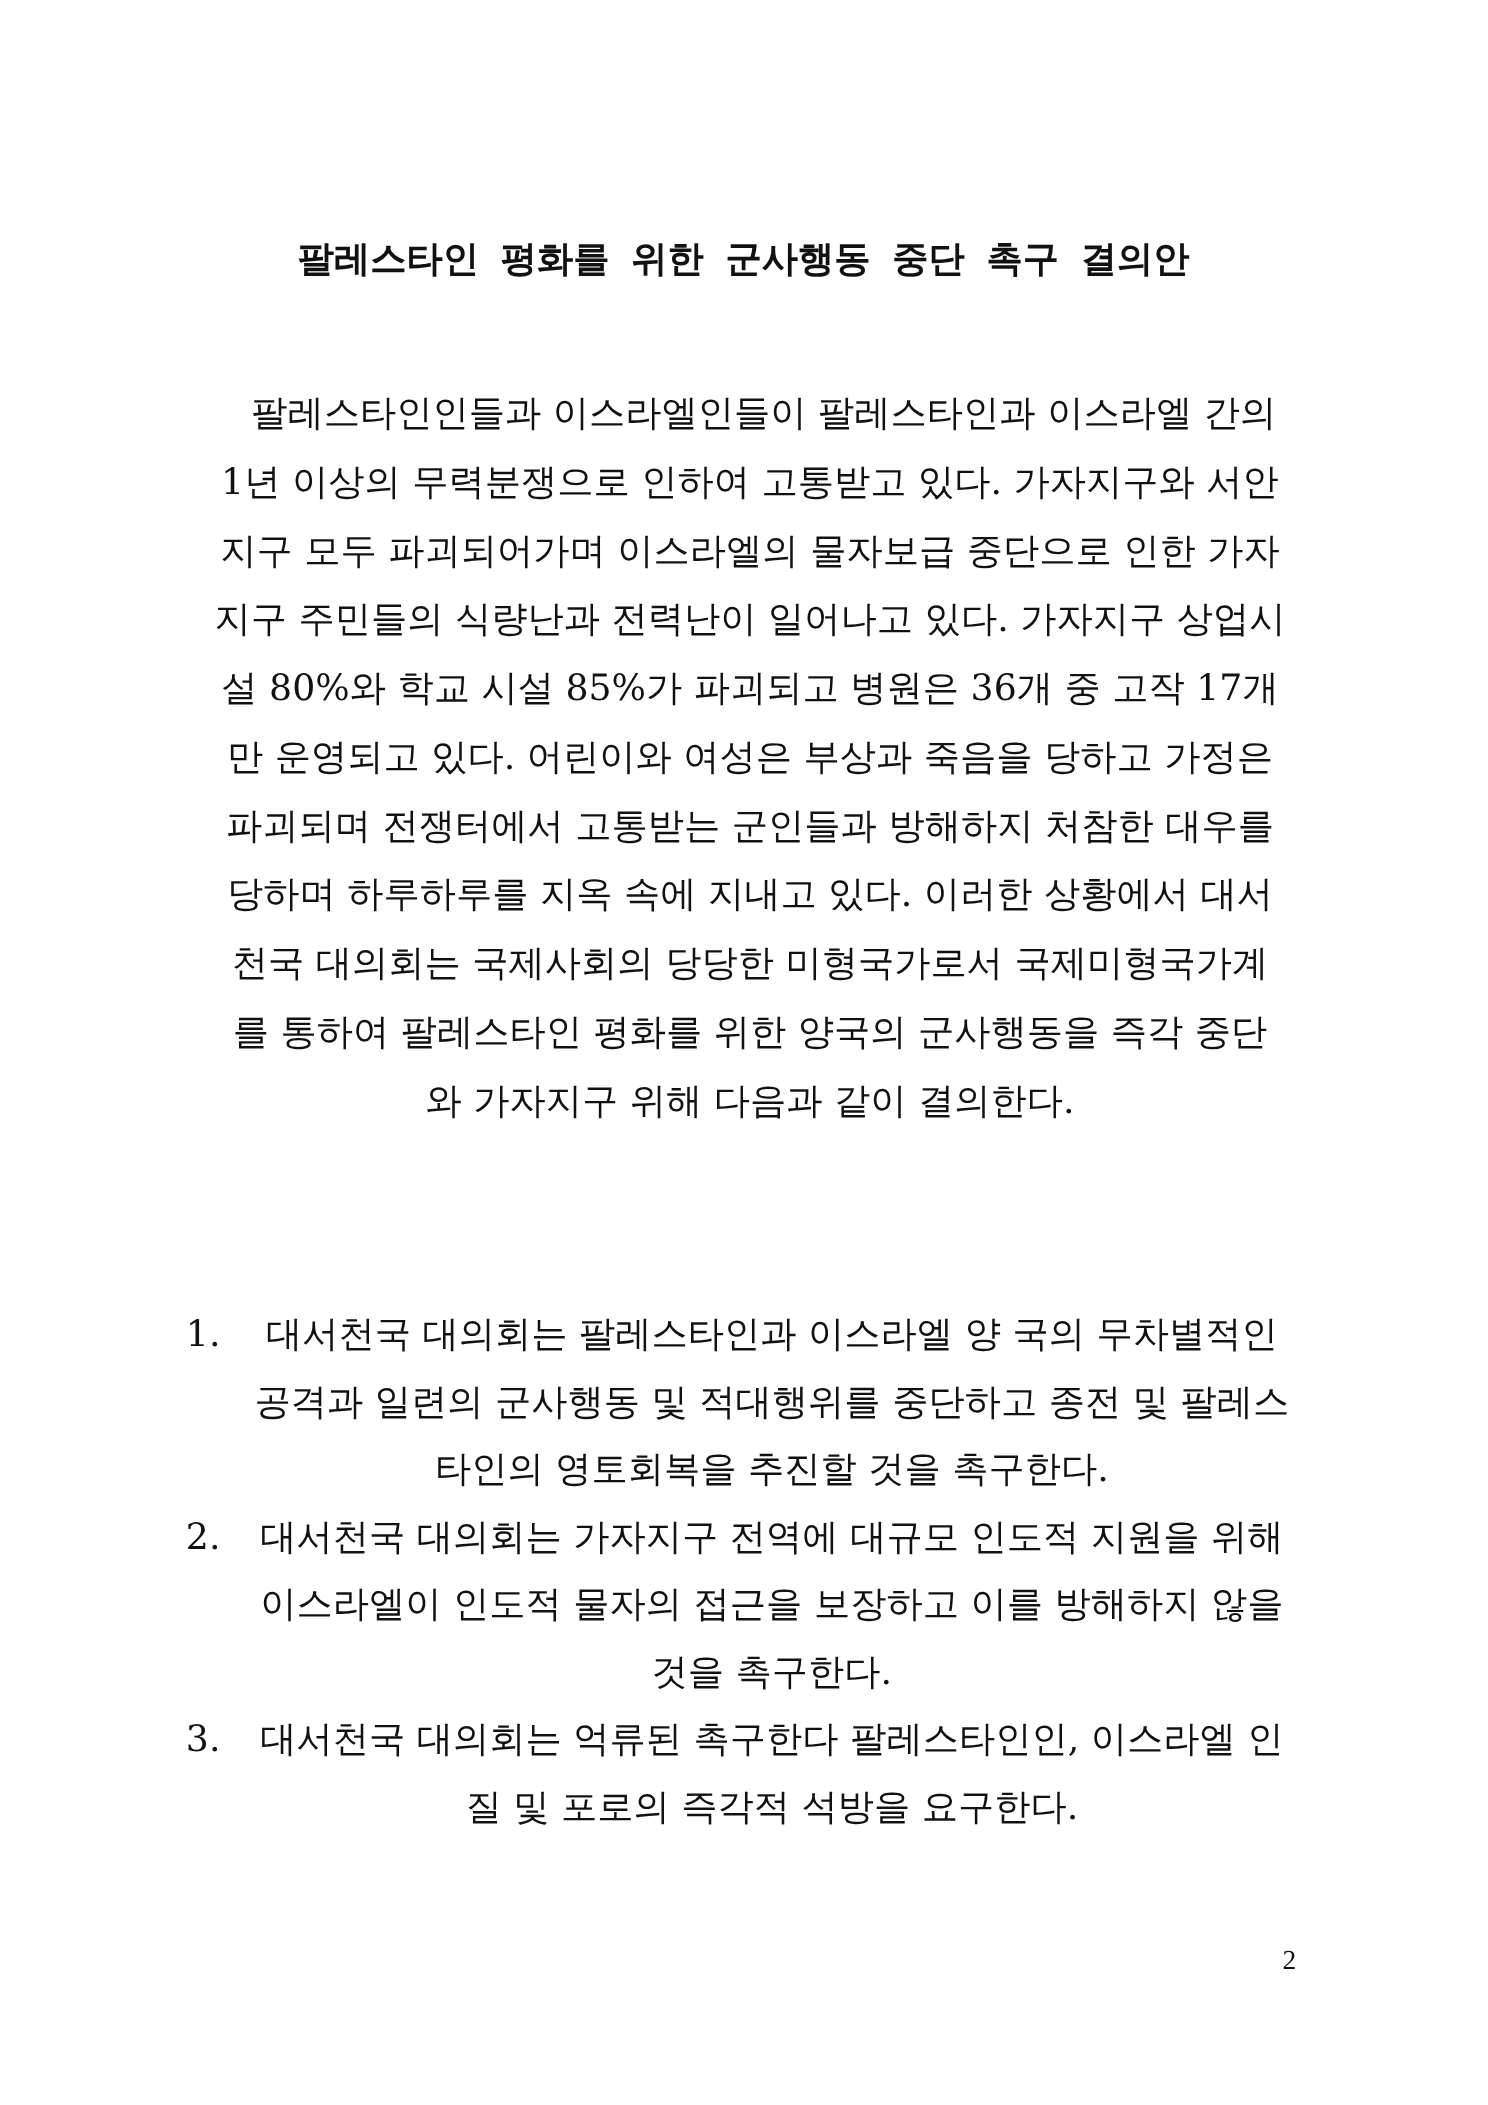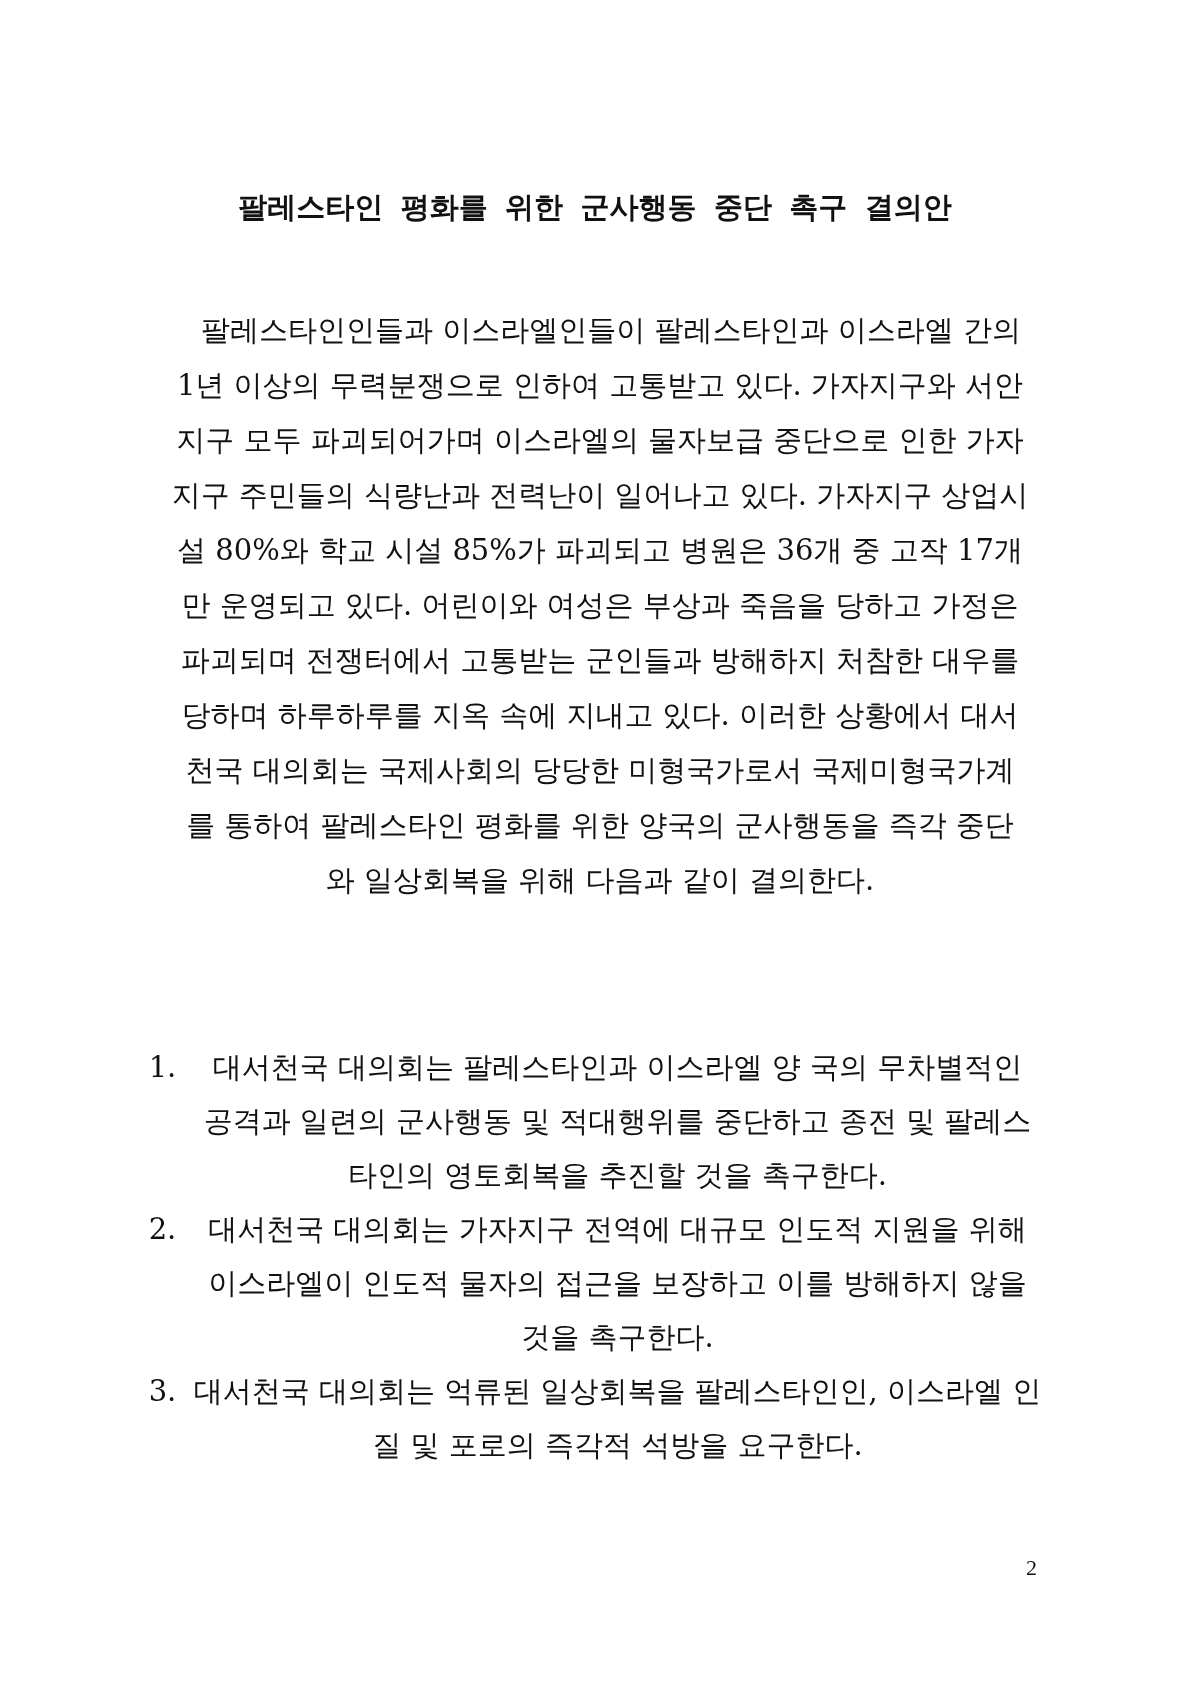--- a/index.html
+++ b/index.html
@@ -97,38 +97,38 @@
     <span class="line first-indent">팔레스타인인들과 이스라엘인들이 팔레스타인과 이스라엘 간의</span>
     <span class="line">1년 이상의 무력분쟁으로 인하여 고통받고 있다. 가자지구와 서안</span>
     <span class="line">지구 모두 파괴되어가며 이스라엘의 물자보급 중단으로 인한 가자</span>
     <span class="line">지구 주민들의 식량난과 전력난이 일어나고 있다. 가자지구 상업시</span>
     <span class="line">설 80%와 학교 시설 85%가 파괴되고 병원은 36개 중 고작 17개</span>
     <span class="line">만 운영되고 있다. 어린이와 여성은 부상과 죽음을 당하고 가정은</span>
     <span class="line">파괴되며 전쟁터에서 고통받는 군인들과 방해하지 처참한 대우를</span>
     <span class="line">당하며 하루하루를 지옥 속에 지내고 있다. 이러한 상황에서 대서</span>
     <span class="line">천국 대의회는 국제사회의 당당한 미형국가로서 국제미형국가계</span>
     <span class="line">를 통하여 팔레스타인 평화를 위한 양국의 군사행동을 즉각 중단</span>
-    <span class="line">와 일상회복을 위해 다음과 같이 결의한다.</span>
+    <span class="line">와 가자지구 위해 다음과 같이 결의한다.</span>
   </div>
 
   <div class="body-block list">
     <div class="list-item">
       <span class="list-num">1.</span>
       <span class="list-line">대서천국 대의회는 팔레스타인과 이스라엘 양 국의 무차별적인</span>
       <span class="list-line">공격과 일련의 군사행동 및 적대행위를 중단하고 종전 및 팔레스</span>
       <span class="list-line">타인의 영토회복을 추진할 것을 촉구한다.</span>
     </div>
     <div class="list-item">
       <span class="list-num">2.</span>
       <span class="list-line">대서천국 대의회는 가자지구 전역에 대규모 인도적 지원을 위해</span>
       <span class="list-line">이스라엘이 인도적 물자의 접근을 보장하고 이를 방해하지 않을</span>
       <span class="list-line">것을 촉구한다.</span>
     </div>
     <div class="list-item">
       <span class="list-num">3.</span>
-      <span class="list-line">대서천국 대의회는 억류된 일상회복을 팔레스타인인, 이스라엘 인</span>
+      <span class="list-line">대서천국 대의회는 억류된 촉구한다 팔레스타인인, 이스라엘 인</span>
       <span class="list-line">질 및 포로의 즉각적 석방을 요구한다.</span>
     </div>
   </div>
 
   <div class="page-number">2</div>
 
 </div>
 
 </body></html>

